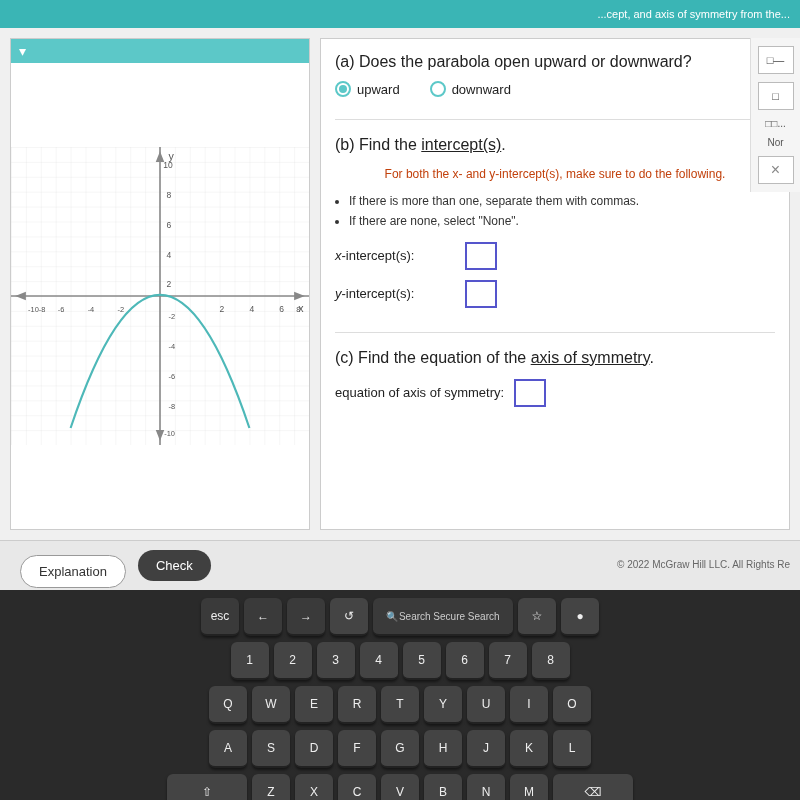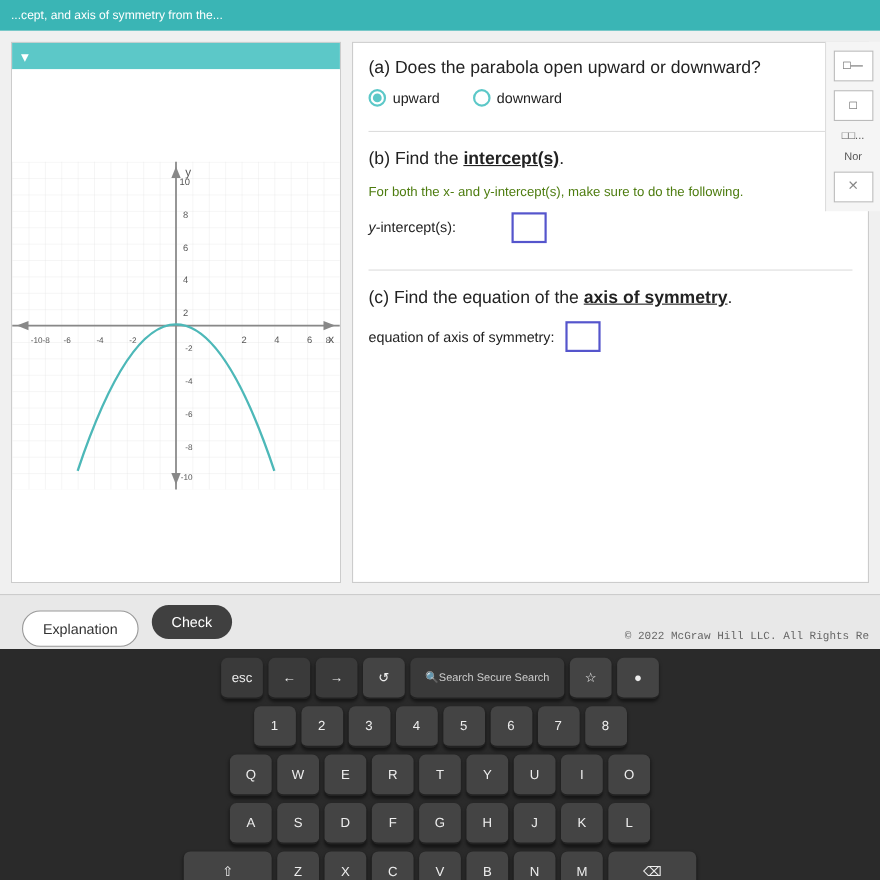--- a/index.html
+++ b/index.html
@@ -23,21 +23,21 @@
       display: flex;
       flex-direction: column;
     }
 
     
     .top-bar {
       height: 28px;
       background: #3ab5b5;
       display: flex;
       align-items: center;
-      justify-content: flex-start;
+      justify-content: flex-end;
       font-size: 11px;
       color: #fff;
       padding: 0 10px;
     }
 
     .content-area {
       flex: 1;
       display: flex;
       flex-direction: row;
       background: #f0f0f0;
@@ -97,21 +97,21 @@
     .question-block:last-child {
       border-bottom: none;
     }
 
     .question-title {
       font-size: 16px;
       margin-bottom: 8px;
       line-height: 1.4;
     }
 
-    .underline { text-decoration: underline; font-weight: bold; }
+    .underline { text-decoration: underline; }
 
     .radio-group {
       display: flex;
       gap: 30px;
       align-items: center;
       margin: 8px 0;
     }
 
     .radio-option {
       display: flex;
@@ -136,21 +136,22 @@
       width: 8px;
       height: 8px;
       border-radius: 50%;
       background: #5cc8c8;
     }
 
     .instruction-text {
       font-size: 12px;
       line-height: 1.5;
       margin-bottom: 8px;
-      color: #4d7c0f;
+      color: #c2410c;
+      text-align: center;
     }
 
     .bullet-list {
       margin-left: 14px;
       font-size: 12px;
       line-height: 1.7;
       list-style: disc;
       color: #333;
     }
 
@@ -245,22 +246,21 @@
       font-size: 13px;
       color: #fff;
       cursor: pointer;
     }
 
     .copyright {
       font-size: 10px;
       color: #666;
       position: absolute;
       right: 10px;
-      bottom: 5px;
-      font-family: Liberation Mono, monospace;
+      bottom: 20px;
     }
 
     
     .keyboard-area {
       position: absolute;
       bottom: 0;
       left: 0;
       width: 800px;
       height: 210px;
       background: #2a2a2a;
@@ -389,20 +389,28 @@
             <span>downward</span>
           </label>
         </div>
       </div>
 
       <div class="question-block">
         <div class="question-title">
           (b) Find the <span class="underline">intercept(s)</span>.
         </div>
         <p class="instruction-text">For both the x- and y-intercept(s), make sure to do the following.</p>
+        <ul class="bullet-list">
+          <li>If there is more than one, separate them with commas.</li>
+          <li>If there are none, select "None".</li>
+        </ul>
+        <div class="intercept-row">
+          <span class="intercept-label"><span class="italic">x</span>-intercept(s):</span>
+          <input type="text" class="answer-input" value="" style="">
+        </div>
         <div class="intercept-row">
           <span class="intercept-label"><span class="italic">y</span>-intercept(s):</span>
           <input type="text" class="answer-input" value="" style="">
         </div>
       </div>
 
       <div class="question-block">
         <div class="question-title">
           (c) Find the equation of the <span class="underline">axis of symmetry</span>.
         </div>

